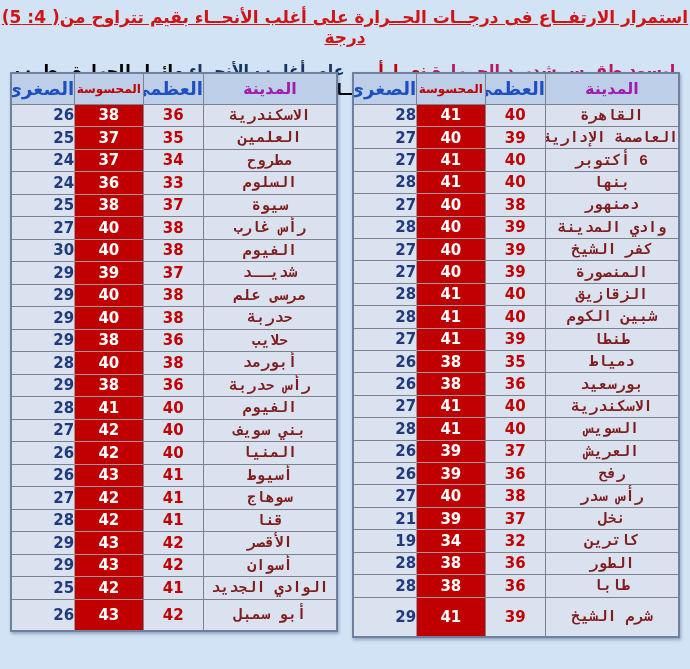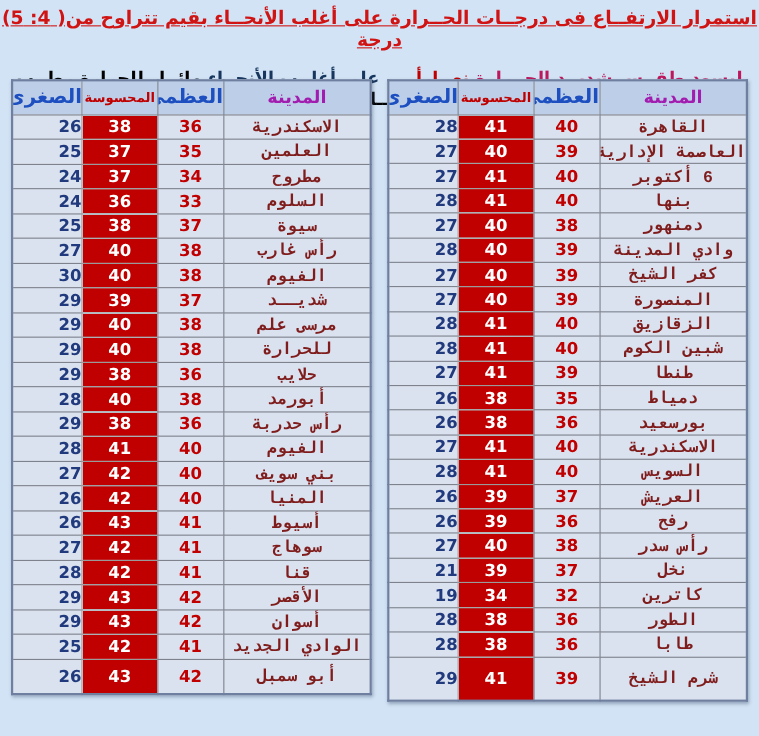--- a/index.html
+++ b/index.html
@@ -287,21 +287,21 @@
             <td class="feels">39</td>
             <td class="min">29</td>
           </tr>
           <tr>
             <td class="city">مرسى علم</td>
             <td class="max">38</td>
             <td class="feels">40</td>
             <td class="min">29</td>
           </tr>
           <tr>
-            <td class="city">للحرارة</td>
+            <td class="city">حدربة</td>
             <td class="max">38</td>
             <td class="feels">40</td>
             <td class="min">29</td>
           </tr>
           <tr>
             <td class="city">حلايب</td>
             <td class="max">36</td>
             <td class="feels">38</td>
             <td class="min">29</td>
           </tr>

